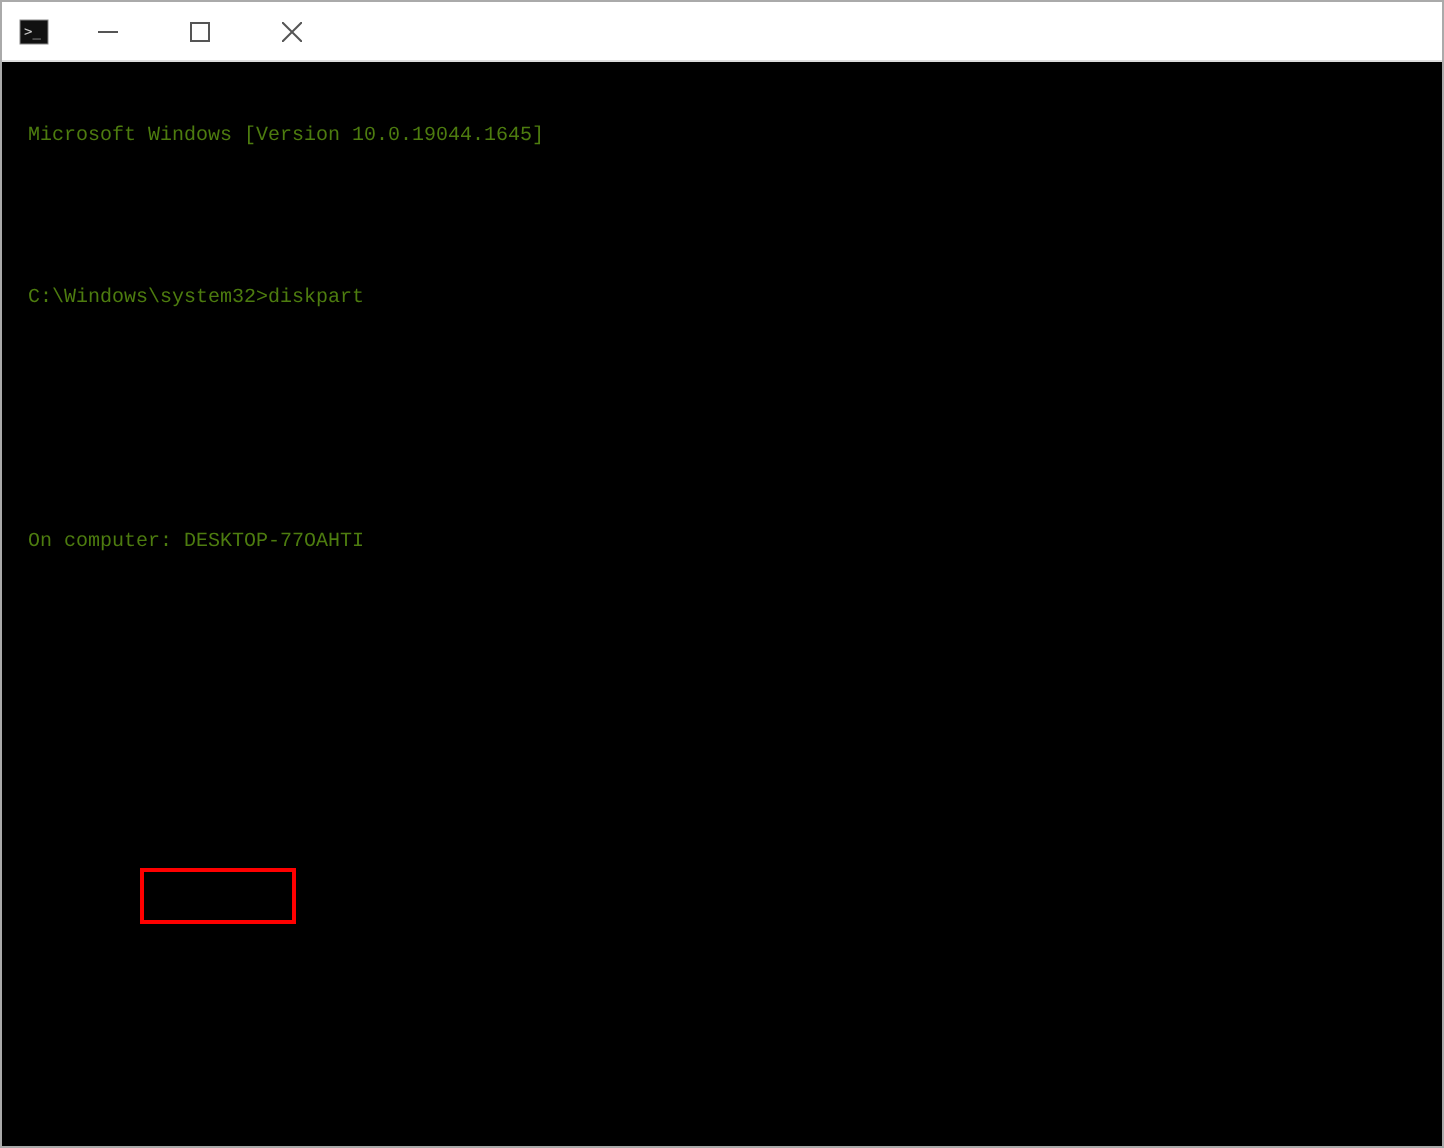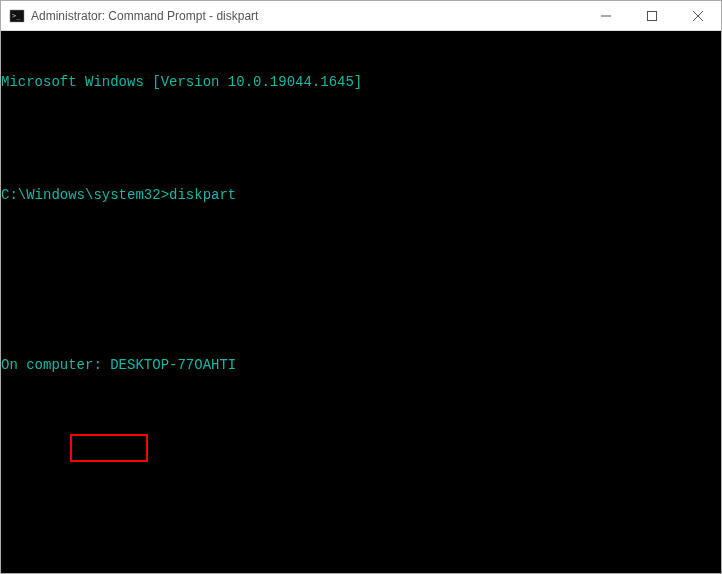--- a/index.html
+++ b/index.html
@@ -50,25 +50,25 @@
     display: flex;
     align-items: center;
     justify-content: center;
     color: #555;
     font-size: 10px;
     cursor: pointer;
   }
   .terminal {
     flex: 1;
     background: #000;
-    color: #14b8a6;
+    color: #4d7c0f;
     font-family: Consolas, 'Courier New', monospace;
-    font-size: 14px;
+    font-size: 10px;
     line-height: 1.35;
-    padding: 4px 0;
+    padding: 4px 13px;
     white-space: pre;
     overflow: hidden;
     position: relative;
   }
   .line { white-space: pre; min-height: 1.35em; }
   .highlight-box {
     position: absolute;
     border: 2px solid #ff0000;
     pointer-events: none;
   }
@@ -78,21 +78,20 @@
 
 <div class="window">
 
   <div class="titlebar">
     <span class="titlebar-icon">
       <svg width="16" height="16" viewBox="0 0 16 16">
         <rect x="1" y="2" width="14" height="12" fill="#111" stroke="#888" stroke-width="0.5"></rect>
         <text x="3" y="10" font-size="7" fill="#ccc" font-family="monospace">&gt;_</text>
       </svg>
     </span>
-    <span class="titlebar-title">Administrator: Command Prompt - diskpart</span>
     <div class="win-controls">
       <div class="win-btn">
         <svg width="10" height="10" viewBox="0 0 10 10">
             <line x1="0" y1="5" x2="10" y2="5" stroke="#555" stroke-width="1"></line>
           </svg>
       </div>
       <div class="win-btn">
         <svg width="10" height="10" viewBox="0 0 10 10">
             <rect x="0.5" y="0.5" width="9" height="9" fill="none" stroke="#555" stroke-width="1"></rect>
           </svg>

